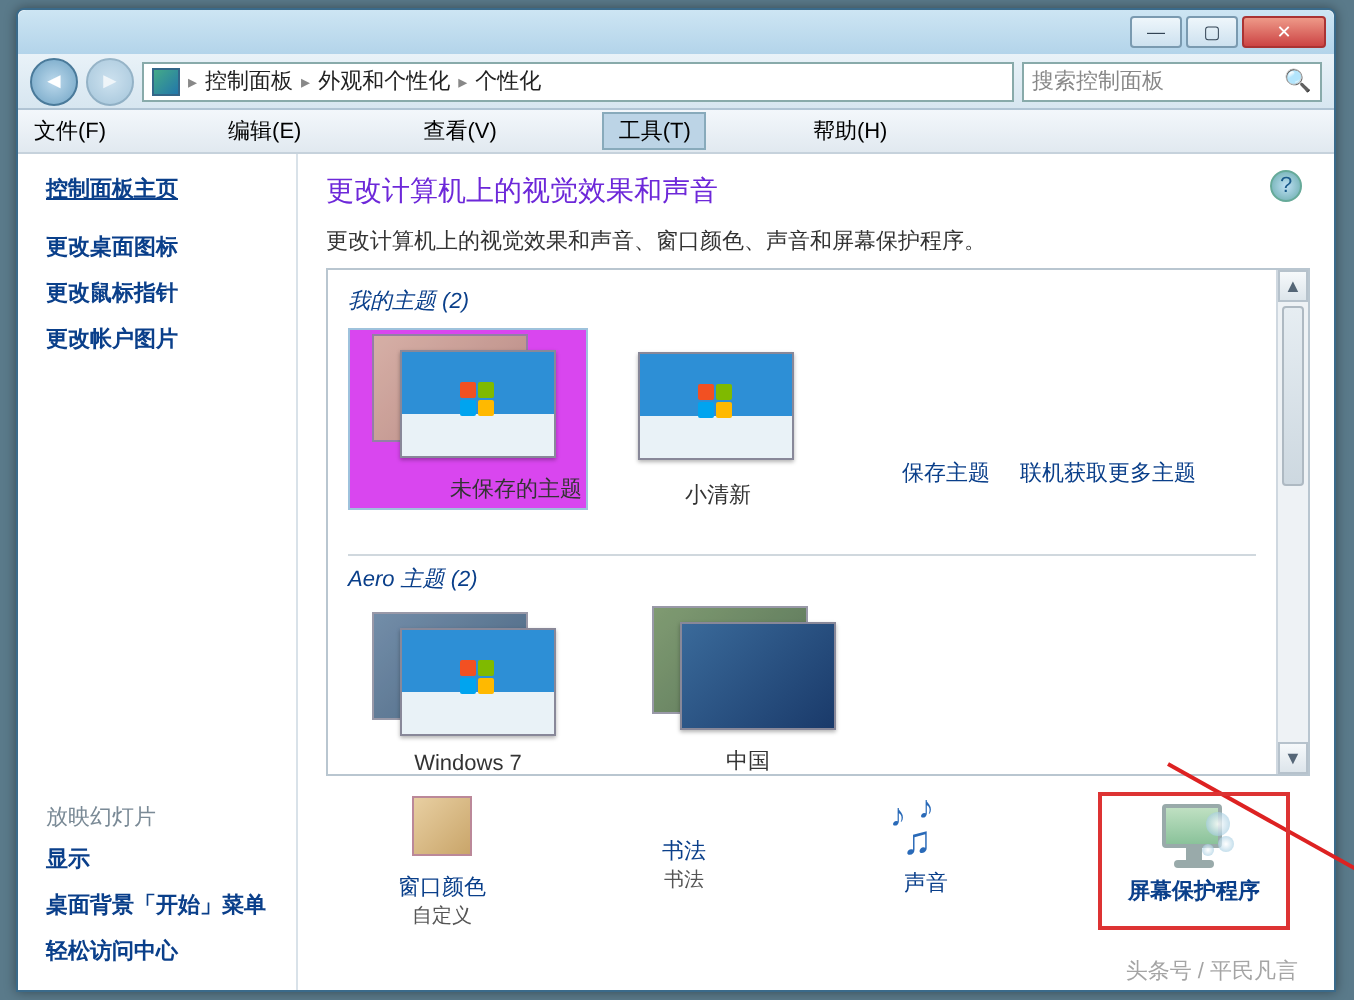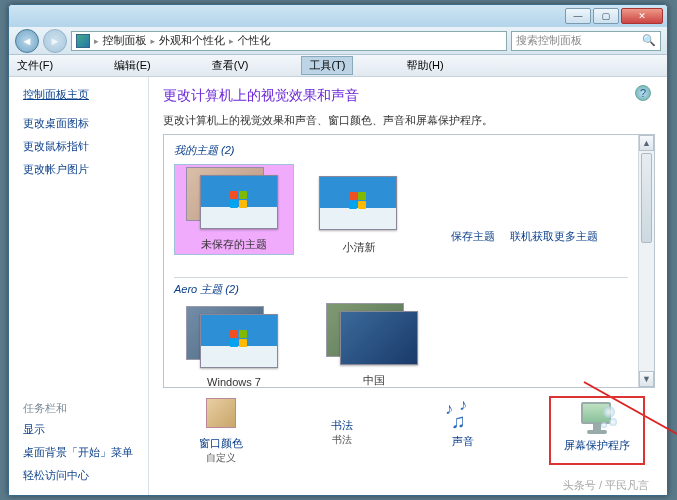--- a/index.html
+++ b/index.html
@@ -13,34 +13,34 @@
   .addrbox{ flex:1; height:20px; background:#fff; border:1px solid #8aa; display:flex; align-items:center; font-size:11px; color:#222; padding:0 4px; gap:4px;}
   .addrbox .sep{ color:#888; font-size:9px;}
   .addrbox .cp-icon{ width:14px; height:14px; background:linear-gradient(135deg,#4a8,#27a); border:1px solid #368; }
   .searchbox{ width:150px; height:20px; background:#fff; border:1px solid #8aa; display:flex; align-items:center; padding:0 4px; font-size:11px; color:#888; gap:9px;}
   .searchbox .mag{ font-size:11px; color:#57a;}
   .menubar{ height:22px; background:linear-gradient(#f3f7fb,#e1e9f0); display:flex; align-items:center; font-size:11px; border-bottom:1px solid #c6d2dc;gap:45px;}
   .menubar span{ padding:0 8px; }
   .menubar .active{ background:#bcd4e6; border:1px solid #8ab; padding:1px 7px;}
   .body{ display:flex; height:calc(100% - 72px);}
   .sidebar{ width:140px; background:#fff; border-right:1px solid #d9e2e9; padding:10px 0 4px 14px; display:flex; flex-direction:column;}
-  .sidebar a{ font-size:11px; color:#0a3f8a; text-decoration:none; margin-bottom:8px;}
+  .sidebar a{ font-size:11px; color:#0a3f8a; text-decoration:none; margin-bottom:8px;font-weight:bold;}
   .sidebar a.home{ text-decoration:underline;}
   .sidebar .spacer{ flex:1;}
   .sidebar .see{ font-size:11px; color:#7a8a96; margin-bottom:6px;}
   .main{ flex:1; background:#fff; position:relative; padding:10px 12px 0 14px;}
   .main h1{ font-size:14px; color:#6d28d9; font-weight:normal; margin-bottom:8px;}
   .main p.sub{ font-size:11px; color:#333; margin-bottom:6px;}
   .themes-box{ border:1px solid #b9c6d0; height:254px; position:relative; overflow:hidden;}
   .themes-inner{ position:absolute; inset:0 16px 0 0; overflow:hidden; padding:6px 10px 0 10px;}
   .group-title{ font-size:11px; color:#0a3f8a; margin:2px 0 6px 0;font-style:italic;}
   .divider{ height:1px; background:#d0d8de; margin:0 0 4px 0;}
   .row{ display:flex; gap:20px; align-items:flex-end;}
   .theme{ width:120px; text-align:center; font-size:11px; color:#333;}
-  .theme.sel{ background:#f0abfc; border:1px solid #9ec2dc; padding:2px;}
+  .theme.sel{ background:#d946ef; border:1px solid #9ec2dc; padding:2px;text-align:right;}
   .thumb-wrap{ position:relative; width:104px; height:66px; margin:0 auto 4px;}
   .thumb{ position:absolute; width:78px; height:54px; border:1px solid #889; background:#1a6aa5;}
   .thumb.front{ left:18px; top:8px; z-index:2; box-shadow:0 1px 2px rgba(0,0,0,.3);}
   .thumb.back{ left:4px; top:0; z-index:1; opacity:.85;}
   .thumb.room{ background:linear-gradient(135deg,#d6c29a,#b29470);}
   .thumb.blue{ background:linear-gradient(180deg,#2d8fd6 0,#2d8fd6 60%,#e9f2f7 60%);}
   .thumb.photo{ background:linear-gradient(135deg,#5b7a9a,#2a4a6a);}
   .thumb .logo{ position:absolute; left:50%; top:28%; transform:translateX(-50%); width:18px; height:18px;}
   .winlogo{ display:grid; grid-template-columns:8px 8px; grid-template-rows:8px 8px; gap:1px;}
   .winlogo div{ border-radius:1px;}
@@ -49,21 +49,21 @@
   .right-actions a{ color:#0a3f8a; text-decoration:none; margin-left:12px;}
   .scrollbar{ position:absolute; right:0; top:0; bottom:0; width:16px; background:#eef2f5; border-left:1px solid #cfd8e0;}
   .scroll-btn{ height:16px; background:linear-gradient(#f6f9fb,#dde5eb); border:1px solid #b6c2cc; font-size:9px; color:#567; display:flex; align-items:center; justify-content:center;}
   .scroll-thumb{ position:absolute; left:2px; right:2px; top:18px; height:90px; background:linear-gradient(#e6edf2,#cdd8e0); border:1px solid #aeb9c2; border-radius:2px;}
   .bottom{ display:flex; justify-content:space-between; padding:8px 10px 0 10px; position:relative;}
   .opt{ width:96px; text-align:center; font-size:11px;}
   .opt .icon{ width:44px; height:36px; margin:0 auto 2px; position:relative;}
   .opt a{ color:#0a3f8a; text-decoration:none; display:block;}
   .opt .sub2{ color:#555; font-size:10px;}
   .opt.highlight{ border:2px solid #d33; padding:2px;}
-  .opt.highlight a{ font-weight:normal;}
+  .opt.highlight a{ font-weight:bold;}
   .arrow{ position:absolute; left:430px; top:300px; width:170px; height:100px; pointer-events:none;}
   .help-icon{ position:absolute; right:16px; top:8px; width:16px; height:16px; border-radius:50%; background:radial-gradient(#bfe0f5,#6aa); color:#1a5a8a; font-size:11px; display:flex; align-items:center; justify-content:center; border:1px solid #6a9;}
   .watermark{ position:absolute; right:18px; bottom:2px; font-size:11px; color:rgba(90,90,90,.55);}
   .ic-slides{ position:relative; width:100%; height:100%;}
   .ic-slides span{ position:absolute; width:28px; height:20px; border:1px solid #999; background:#e6eef4;}
   .ic-slides span:nth-child(1){ left:0; top:4px;}
   .ic-slides span:nth-child(2){ left:8px; top:10px;}
   .ic-slides span:nth-child(3){ left:16px; top:16px; background:#c9b38a;}
   .ic-color{ width:30px; height:30px; margin:2px auto; background:linear-gradient(135deg,#e8cfa2,#c9a56a); border:1px solid #b89;}
   .ic-sound{ position:relative; width:100%; height:100%;}
@@ -115,21 +115,21 @@
   </div>
 
   <div class="body">
     <div class="sidebar">
       <a href="#" class="home">控制面板主页</a>
       <div style="height:6px"></div>
       <a href="#">更改桌面图标</a>
       <a href="#">更改鼠标指针</a>
       <a href="#">更改帐户图片</a>
       <div class="spacer"></div>
-      <div class="see">任务栏和</div>
+      <div class="see">放映幻灯片</div>
       <a href="#">显示</a>
       <a href="#">桌面背景「开始」菜单</a>
       <a href="#">轻松访问中心</a>
     </div>
 
     <div class="main">
       <div class="help-icon">?</div>
       <h1>更改计算机上的视觉效果和声音</h1>
       <p class="sub">更改计算机上的视觉效果和声音、窗口颜色、声音和屏幕保护程序。</p>
 

